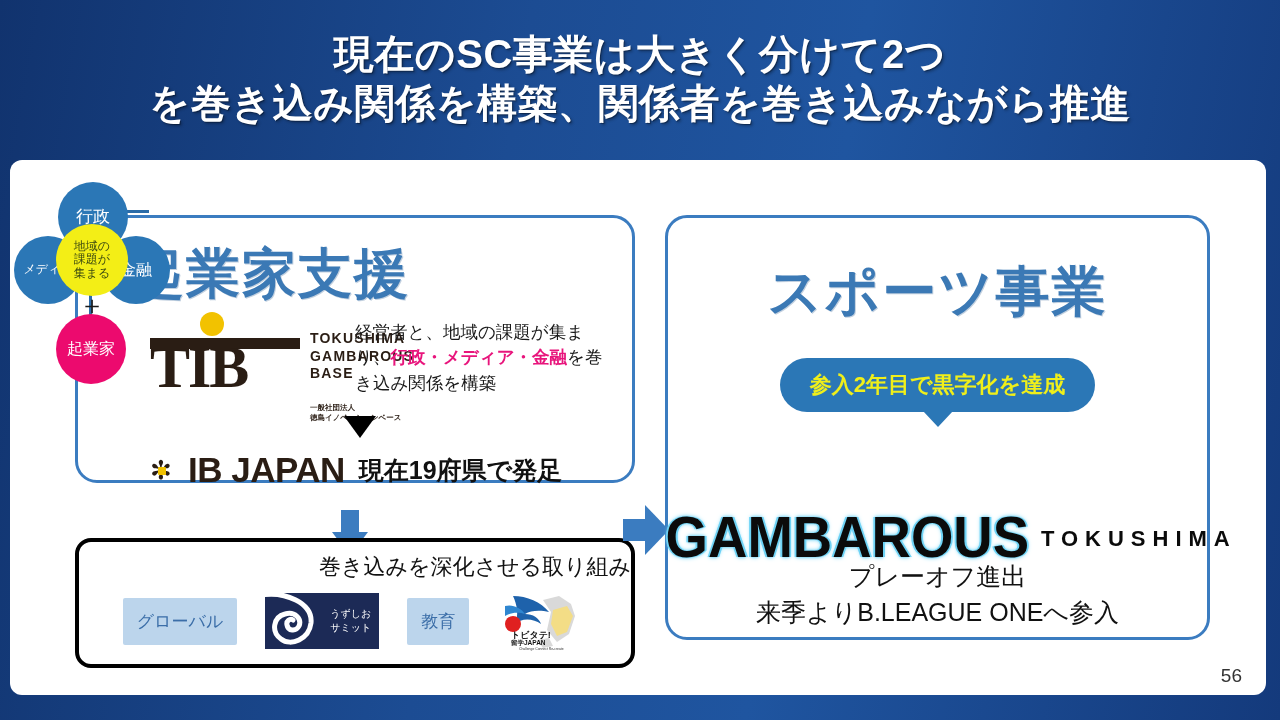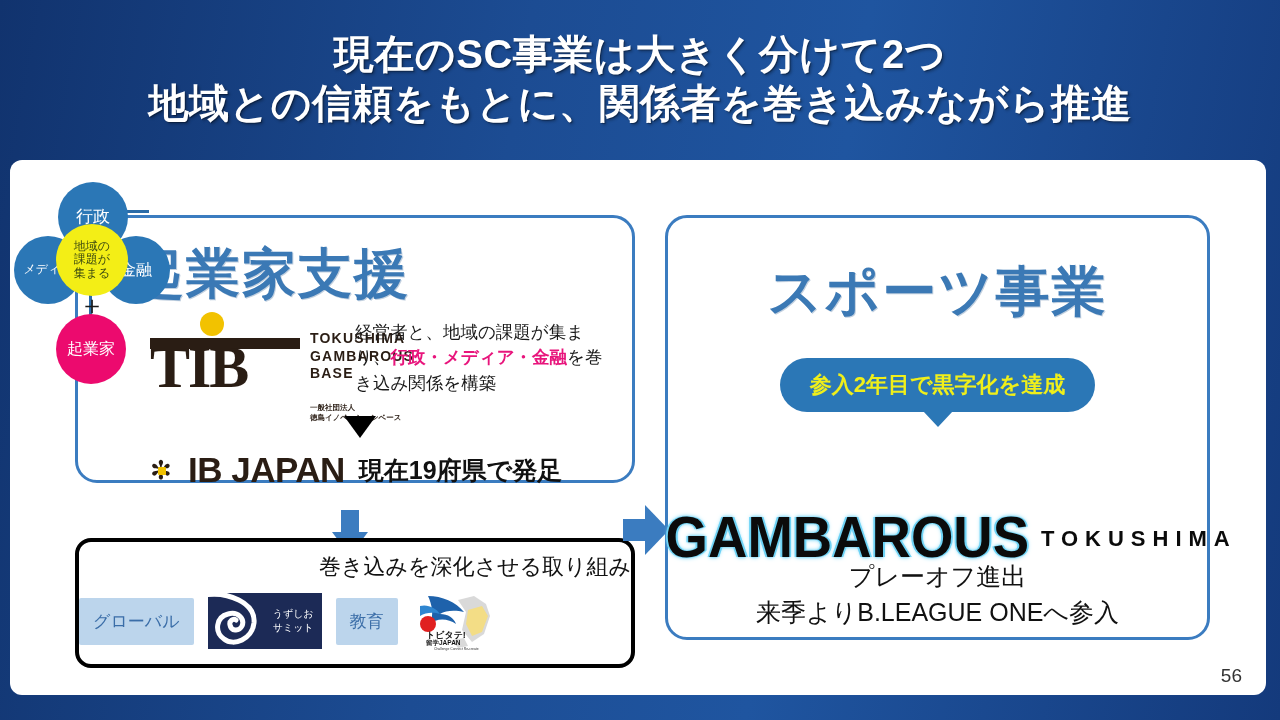--- a/index.html
+++ b/index.html
@@ -128,21 +128,21 @@
     border-top: 24px solid #3b7cc0;
   }
 
   
   .black-box {
     position: absolute; left: 65px; top: 378px;
     width: 560px; height: 130px;
     border: 4px solid #000000; border-radius: 16px; background: #ffffff;
   }
   .bb-title { position: absolute; left: 0; top: 10px; width: 100%; text-align: right; font-size: 22px; color: #111; }
-  .bb-row { position: absolute; left: 0; top: 48px; width: 100%; display: flex; align-items: center; gap: 14px; }
+  .bb-row { position: absolute; left: 0; top: 48px; width: 100%; display: flex; align-items: center; justify-content: center; gap: 28px; }
   .tag {
     background: #bcd5ec; color: #3b6ea8; font-size: 17px;
     padding: 12px 14px; border-radius: 2px; white-space: nowrap;
   }
   .uzushio {
     position: relative; width: 114px; height: 56px; background: #1c2a56; overflow: hidden;
     display: flex; align-items: center; justify-content: flex-end;
   }
   .uzushio .spiral { position: absolute; left: -6px; top: -4px; width: 64px; height: 64px; }
   .uzushio .u-text {
@@ -202,21 +202,21 @@
   
   .page-no { position: absolute; right: 24px; bottom: 8px; font-size: 19px; color: #333; }
 </style>
 </head>
 <body>
 
 <div class="slide">
 
   <div class="title-area">
     <div class="title-line">現在のSC事業は大きく分けて2つ</div>
-    <div class="title-line">地域との信頼をもとに、関係者を巻き込みながら推進</div>
+    <div class="title-line">を巻き込み関係を構築、関係者を巻き込みながら推進</div>
   </div>
 
   <div class="card">
 
     <div class="left-box"></div>
 
     <div class="left-heading">起業家支援</div>
 
     <div class="cluster">
       <div class="cluster-stem"></div>

